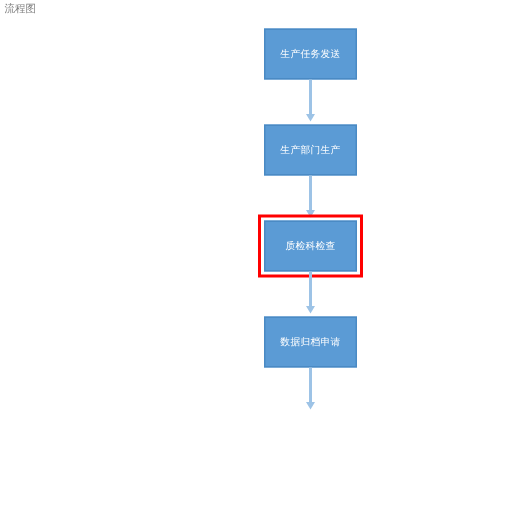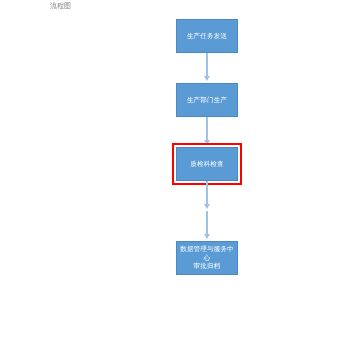--- a/index.html
+++ b/index.html
@@ -19,21 +19,20 @@
   #page-title {
     position: absolute;
     left: 3px;
     top: 2px;
     font-size: 7px;
     line-height: 9px;
     color: #808080;
     letter-spacing: 0px;
     white-space: nowrap;
     user-select: none;
-    margin-left: 47px;
   }
 
   #flow-canvas {
     position: absolute;
     left: 0;
     top: 0;
     width: 350px;
     height: 350px;
   }
 
@@ -144,25 +143,24 @@
 
     <div class="flow-node is-selected">
       <span class="node-label">质检科检查</span>
     </div>
 
     <div class="connector">
       <span class="conn-line"></span>
       <span class="conn-arrow"></span>
     </div>
 
+    <div class="flow-node">
+      <span class="node-label">数据归档申请</span>
+    </div>
 
     <div class="connector">
       <span class="conn-line"></span>
       <span class="conn-arrow"></span>
     </div>
 
-    <div class="flow-node two-line">
-      <span class="node-label">数据管理与服务中心
-审批归档</span>
-    </div>
 
   </div>
 </div>
 
 </body></html>

